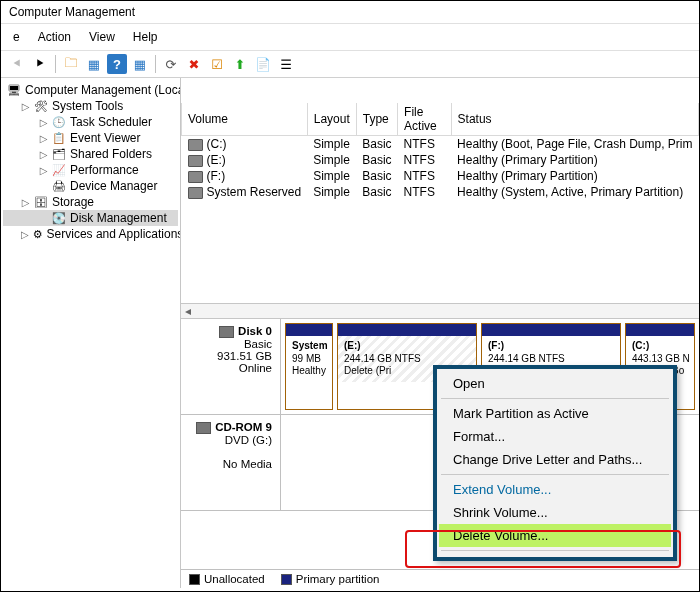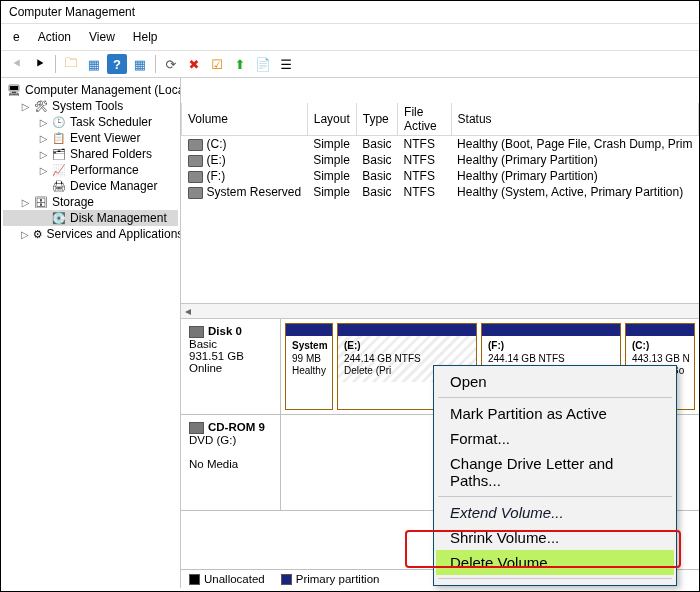--- a/index.html
+++ b/index.html
@@ -95,20 +95,21 @@
   .disk-area {
     flex:1; overflow:hidden; padding:0;
     background:#fff;
   }
   .disk-row {
     display:flex; border-bottom:1px solid #c0c0c0; height:96px;
   }
   .disk-info {
     width:100px; padding:6px 8px; font-size:11.5px;
     border-right:1px solid #c0c0c0;
+    text-align:right;
   }
   .disk-info b::before{
     content:""; display:inline-block; width:13px; height:10px;
     background:#777; margin-right:4px; vertical-align:middle;
     border:1px solid #555;
   }
   .disk-map {
     flex:1; display:flex; gap:4px; padding:4px 4px 4px 4px;
     overflow:hidden;
   }
@@ -127,28 +128,28 @@
   .legend {
     border-top:1px solid #c0c0c0;
     padding:3px 8px; font-size:11.5px; display:flex; gap:16px;
   }
   .swatch{display:inline-block;width:11px;height:11px;vertical-align:middle;margin-right:4px;border:1px solid #555;}
   .ctx-menu {
     position:absolute;
     left:432px; top:364px;
     width:244px;
     background:#f2f2f2;
-    border:1px solid #0c4a6e;
+    border:4px solid #0c4a6e;
     box-shadow:3px 3px 6px rgba(0,0,0,.25);
     padding:3px 2px;
-    font-size:15px;
+    font-size:13px;
     z-index:50;
   }
   .ctx-item { padding:4px 14px; cursor:default; }
-  .ctx-item.dis { color:#0f172a;font-style:italic; }
+  .ctx-item.dis { color:#0369a1; }
   .ctx-item.hl {
     background:#bef264;
     position:relative;
   }
   .ctx-sep { height:1px; background:#c8c8c8; margin:3px 2px; }
   .annot {
     position:absolute;
     left:404px; top:529px;
     width:276px; height:38px;
     border:2px solid #d11;

